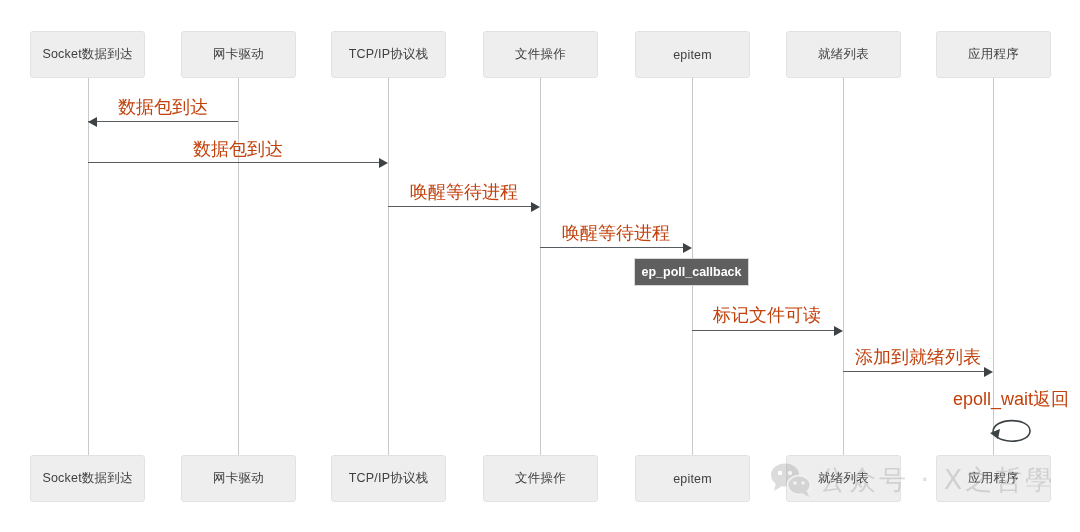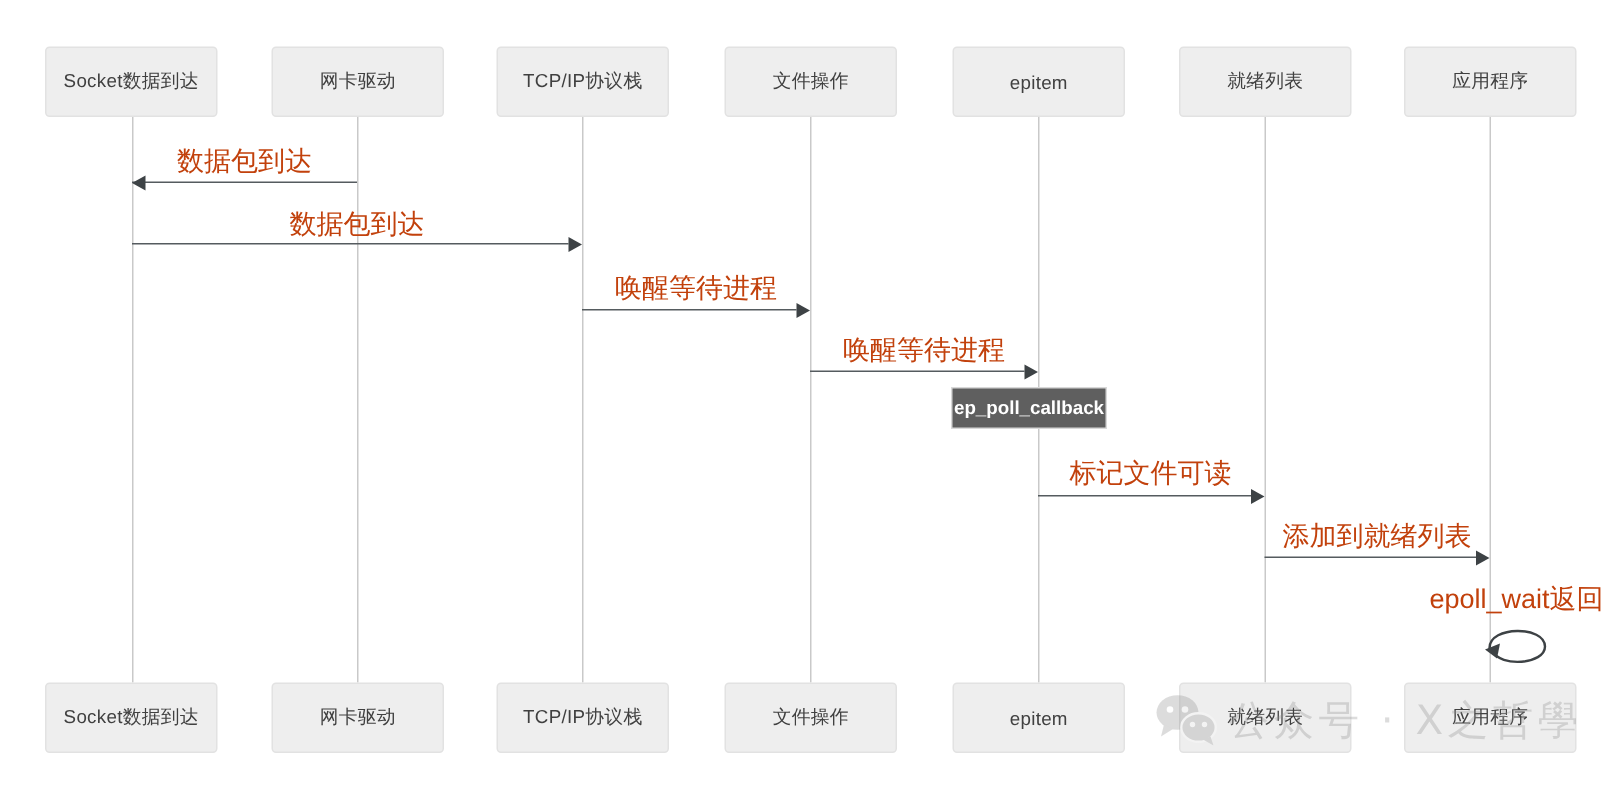--- a/index.html
+++ b/index.html
@@ -141,21 +141,21 @@
   <div class="arrow-head right" style="left:379px; top:157.5px;"></div>
 
   <div class="msg-label" style="left:464px; top:180px;">唤醒等待进程</div>
   <div class="msg-line" style="left:388px; top:206px; width:143px;"></div>
   <div class="arrow-head right" style="left:531px; top:201.5px;"></div>
 
   <div class="msg-label" style="left:616px; top:221px;">唤醒等待进程</div>
   <div class="msg-line" style="left:540px; top:247px; width:143px;"></div>
   <div class="arrow-head right" style="left:683px; top:242.5px;"></div>
 
-  <div class="note-box" style="left:634px; top:258px; width:104px; height:28px;">
+  <div class="note-box" style="left:634px; top:258px; width:115px; height:28px;">
     <span>ep_poll_callback</span>
   </div>
 
   <div class="msg-label" style="left:767px; top:303px;">标记文件可读</div>
   <div class="msg-line" style="left:692px; top:330px; width:142px;"></div>
   <div class="arrow-head right" style="left:834px; top:325.5px;"></div>
 
   <div class="msg-label" style="left:918px; top:345px;">添加到就绪列表</div>
   <div class="msg-line" style="left:843px; top:371px; width:141px;"></div>
   <div class="arrow-head right" style="left:984px; top:366.5px;"></div>

